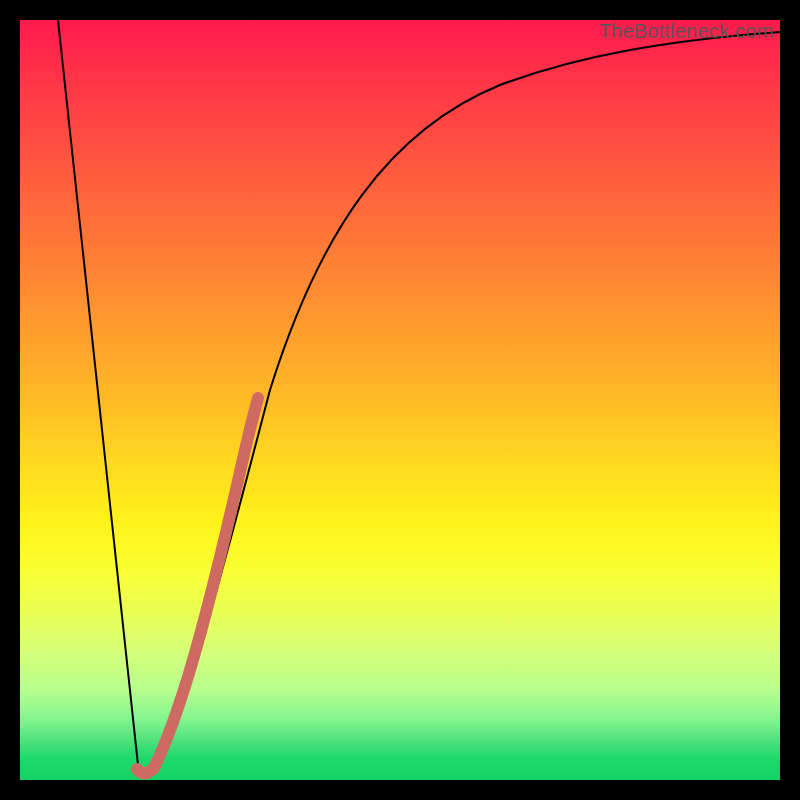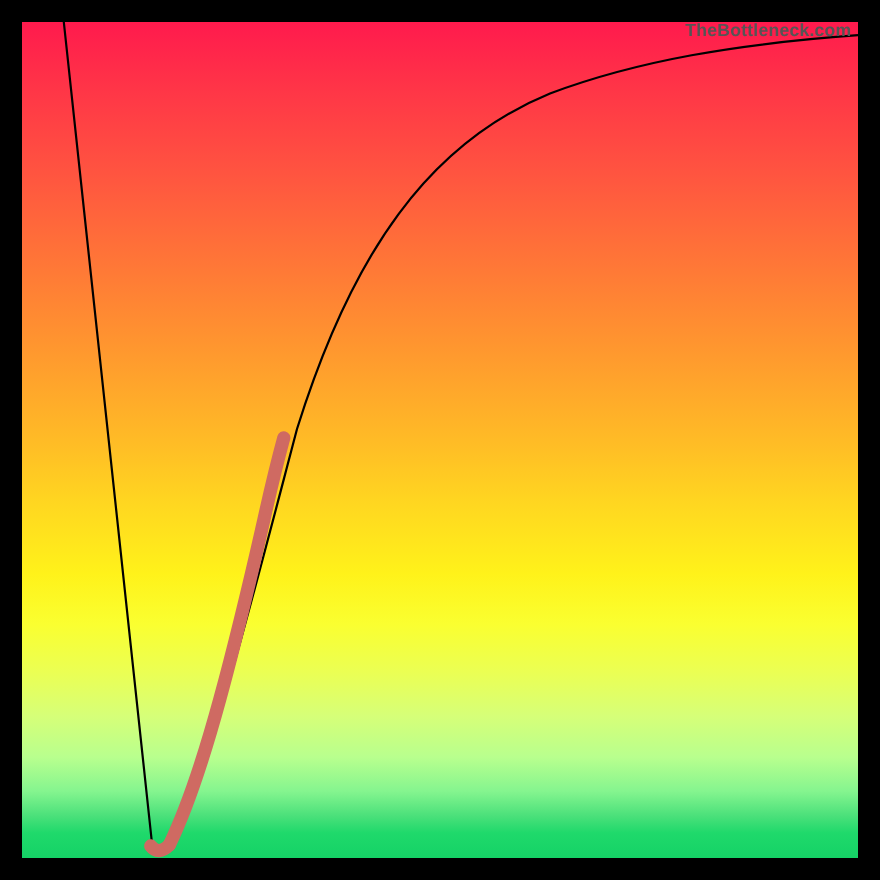--- a/index.html
+++ b/index.html
@@ -51,22 +51,22 @@
     top: 0;
     width: 760px;
     height: 760px;
     overflow: visible;
   }
   .watermark {
     position: absolute;
     top: 0px;
     right: 6px;
     color: #555;
-    font-size: 16px;
-    font-weight: 700;
+    font-size: 20px;
+    font-weight: 400;
     letter-spacing: 0.2px;
     user-select: none;
   }
 </style>
 </head>
 <body>
 
 <div class="frame">
   <div class="plot"></div>
 

